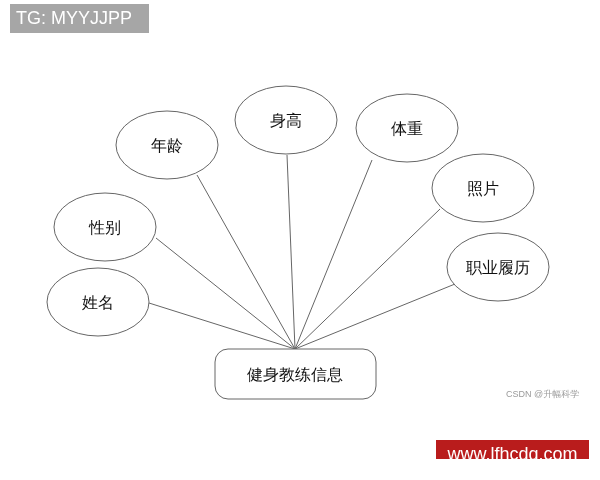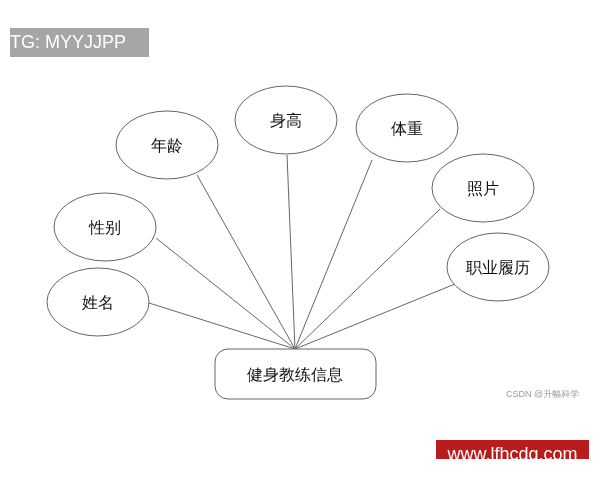--- a/index.html
+++ b/index.html
@@ -1,20 +1,20 @@
 <!DOCTYPE html>
 <html><head>
 <meta charset="utf-8">
 <style>
   html, body { margin: 0; padding: 0; background: #ffffff; }
   body { width: 600px; height: 480px; position: relative; overflow: hidden;
          font-family: "DejaVu Sans", sans-serif; }
-  .wm-top { position: absolute; left: 10px; top: 28px; width: 139px; height: 29px;
+  .wm-top { position: absolute; left: 10px; top: 4px; width: 139px; height: 29px;
             background: #a6a6a6; color: #ffffff; font-family: "Liberation Sans", sans-serif;
-            font-size: 18px; line-height: 29px; box-sizing: border-box; }
+            font-size: 18px; line-height: 29px; padding-left: 6px; box-sizing: border-box; }
   .wm-bottom { position: absolute; left: 436px; top: 440px; width: 153px; height: 19px;
                background: #b91c1c; color: #ffffff; font-family: "Liberation Sans", sans-serif;
                font-size: 18px; line-height: 29px; text-align: center; }
   .credit { position: absolute; left: 506px; top: 388px; font-size: 9px; color: #9a9a9a;
             font-family: Liberation Sans, sans-serif; }
   svg { position: absolute; left: 0; top: 0; }
   .lbl { font-family: "DejaVu Sans", sans-serif; font-size: 16px; fill: #111; }
 </style>
 </head>
 <body>

